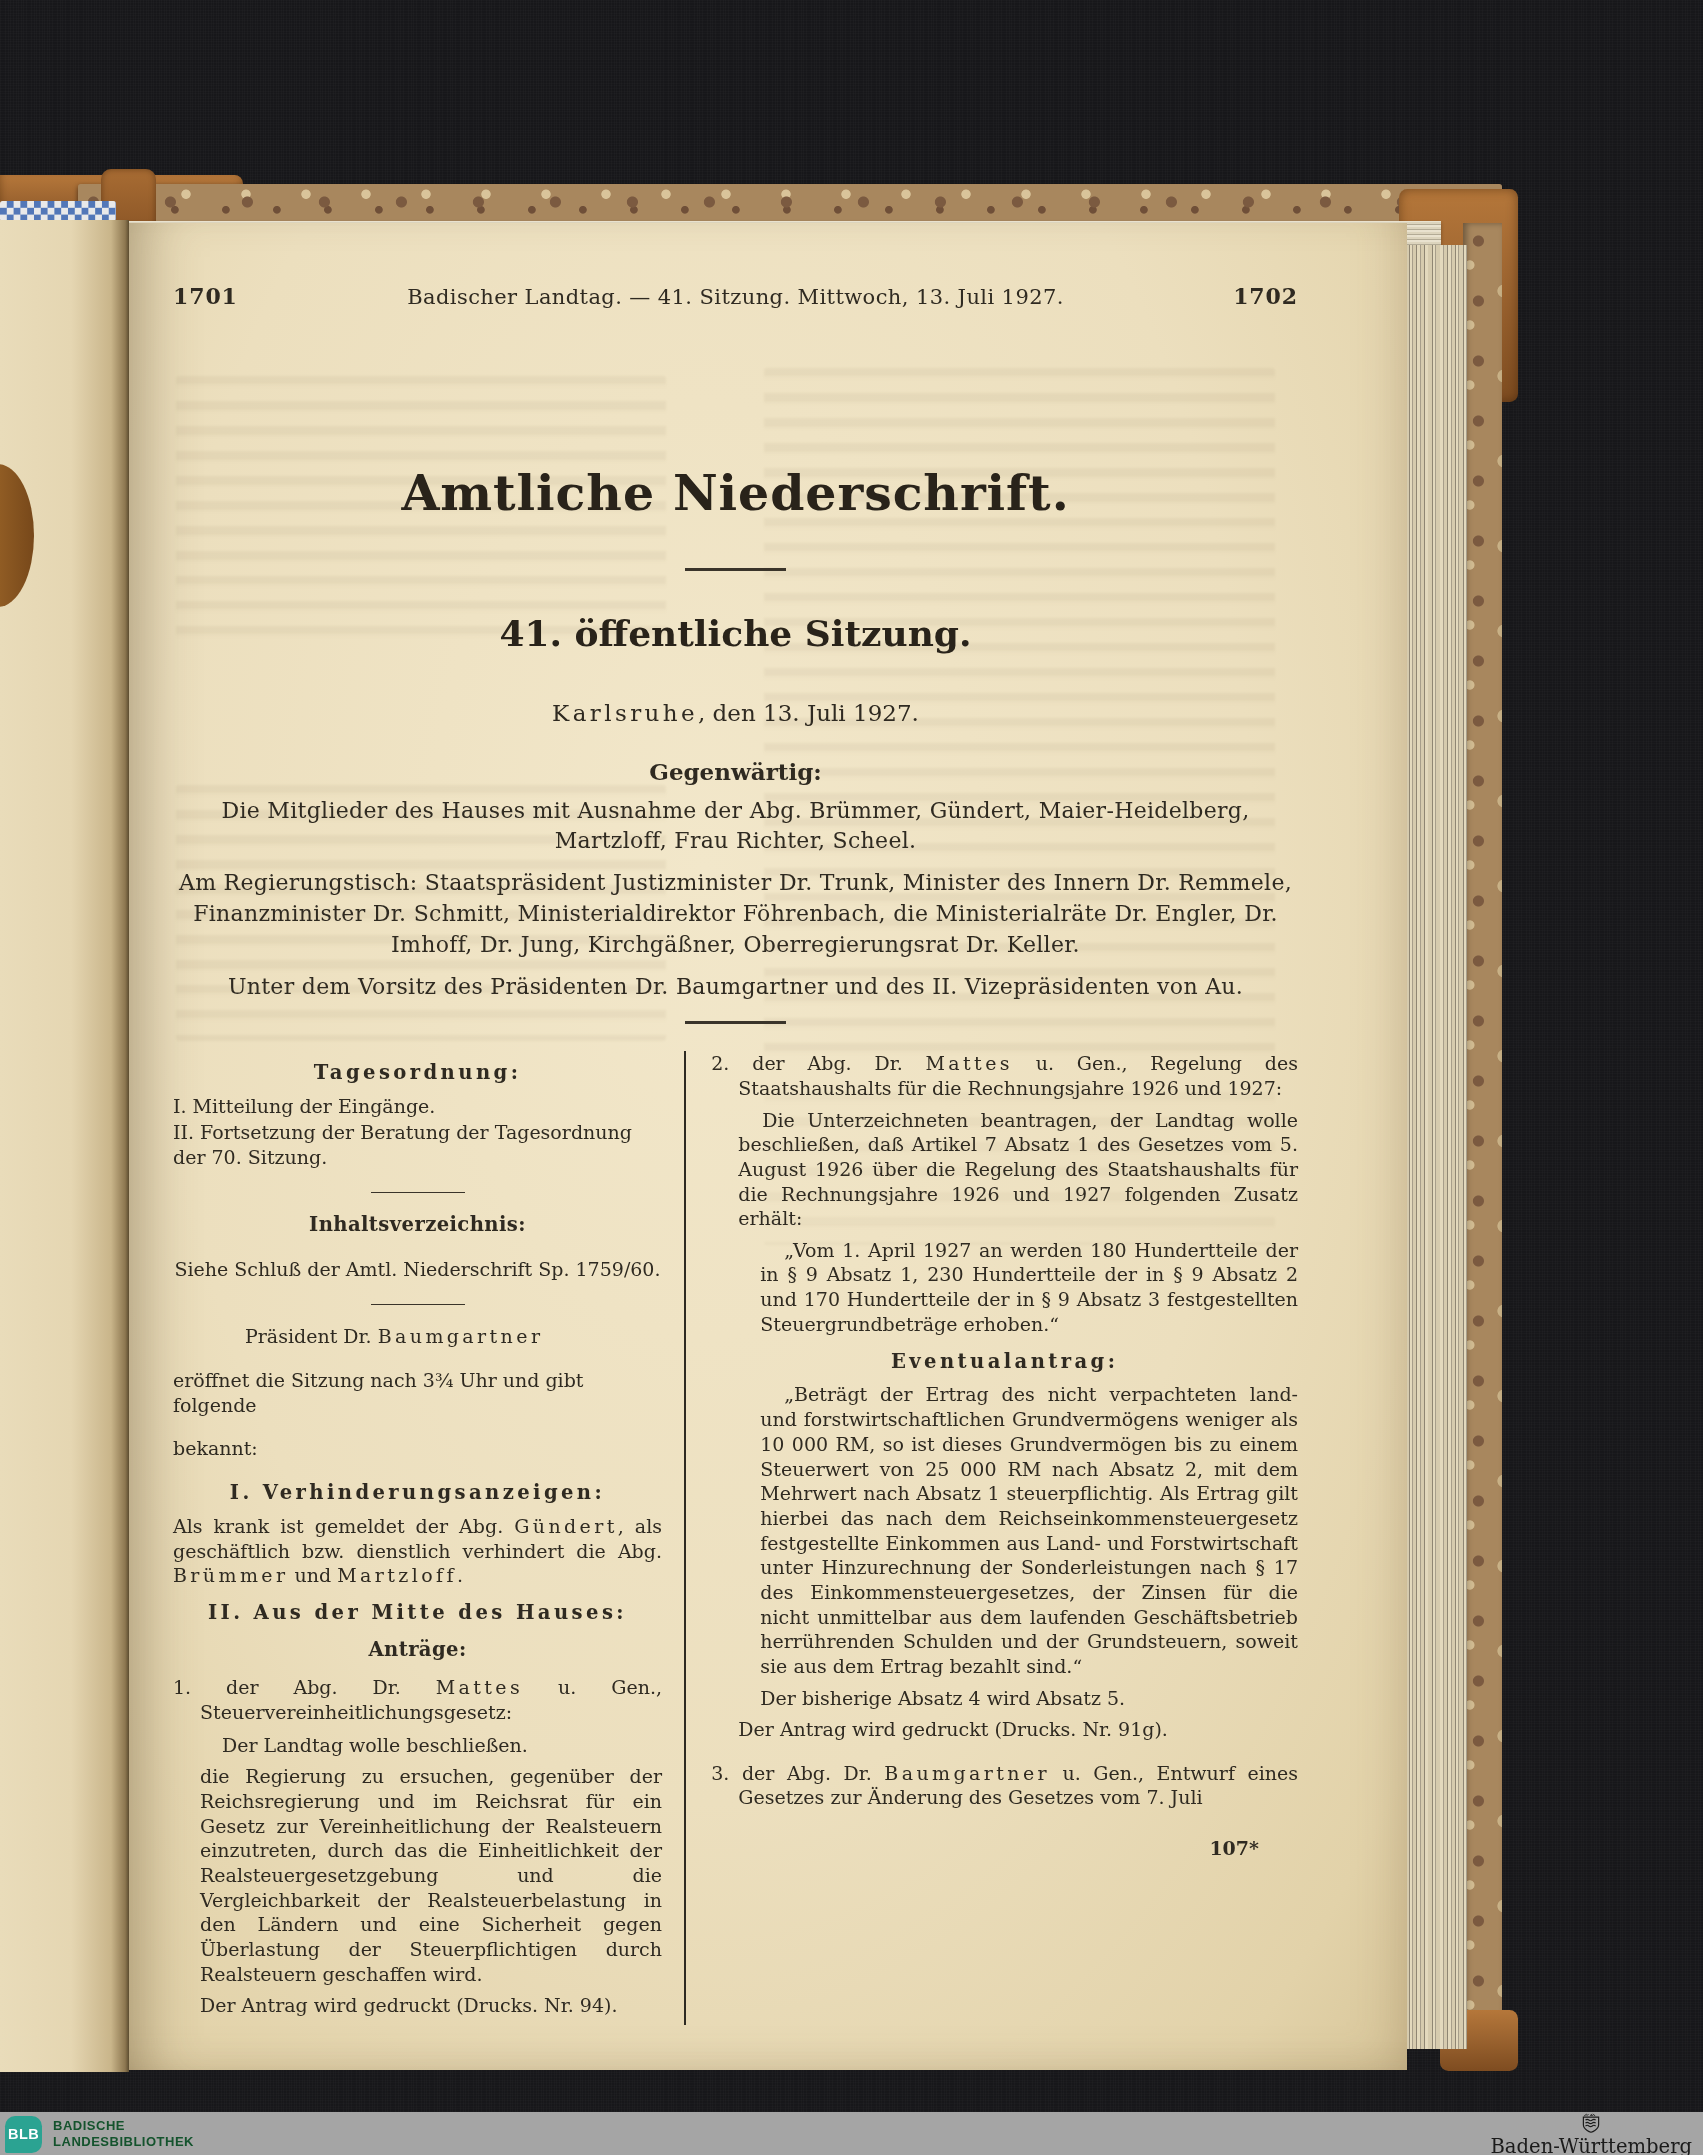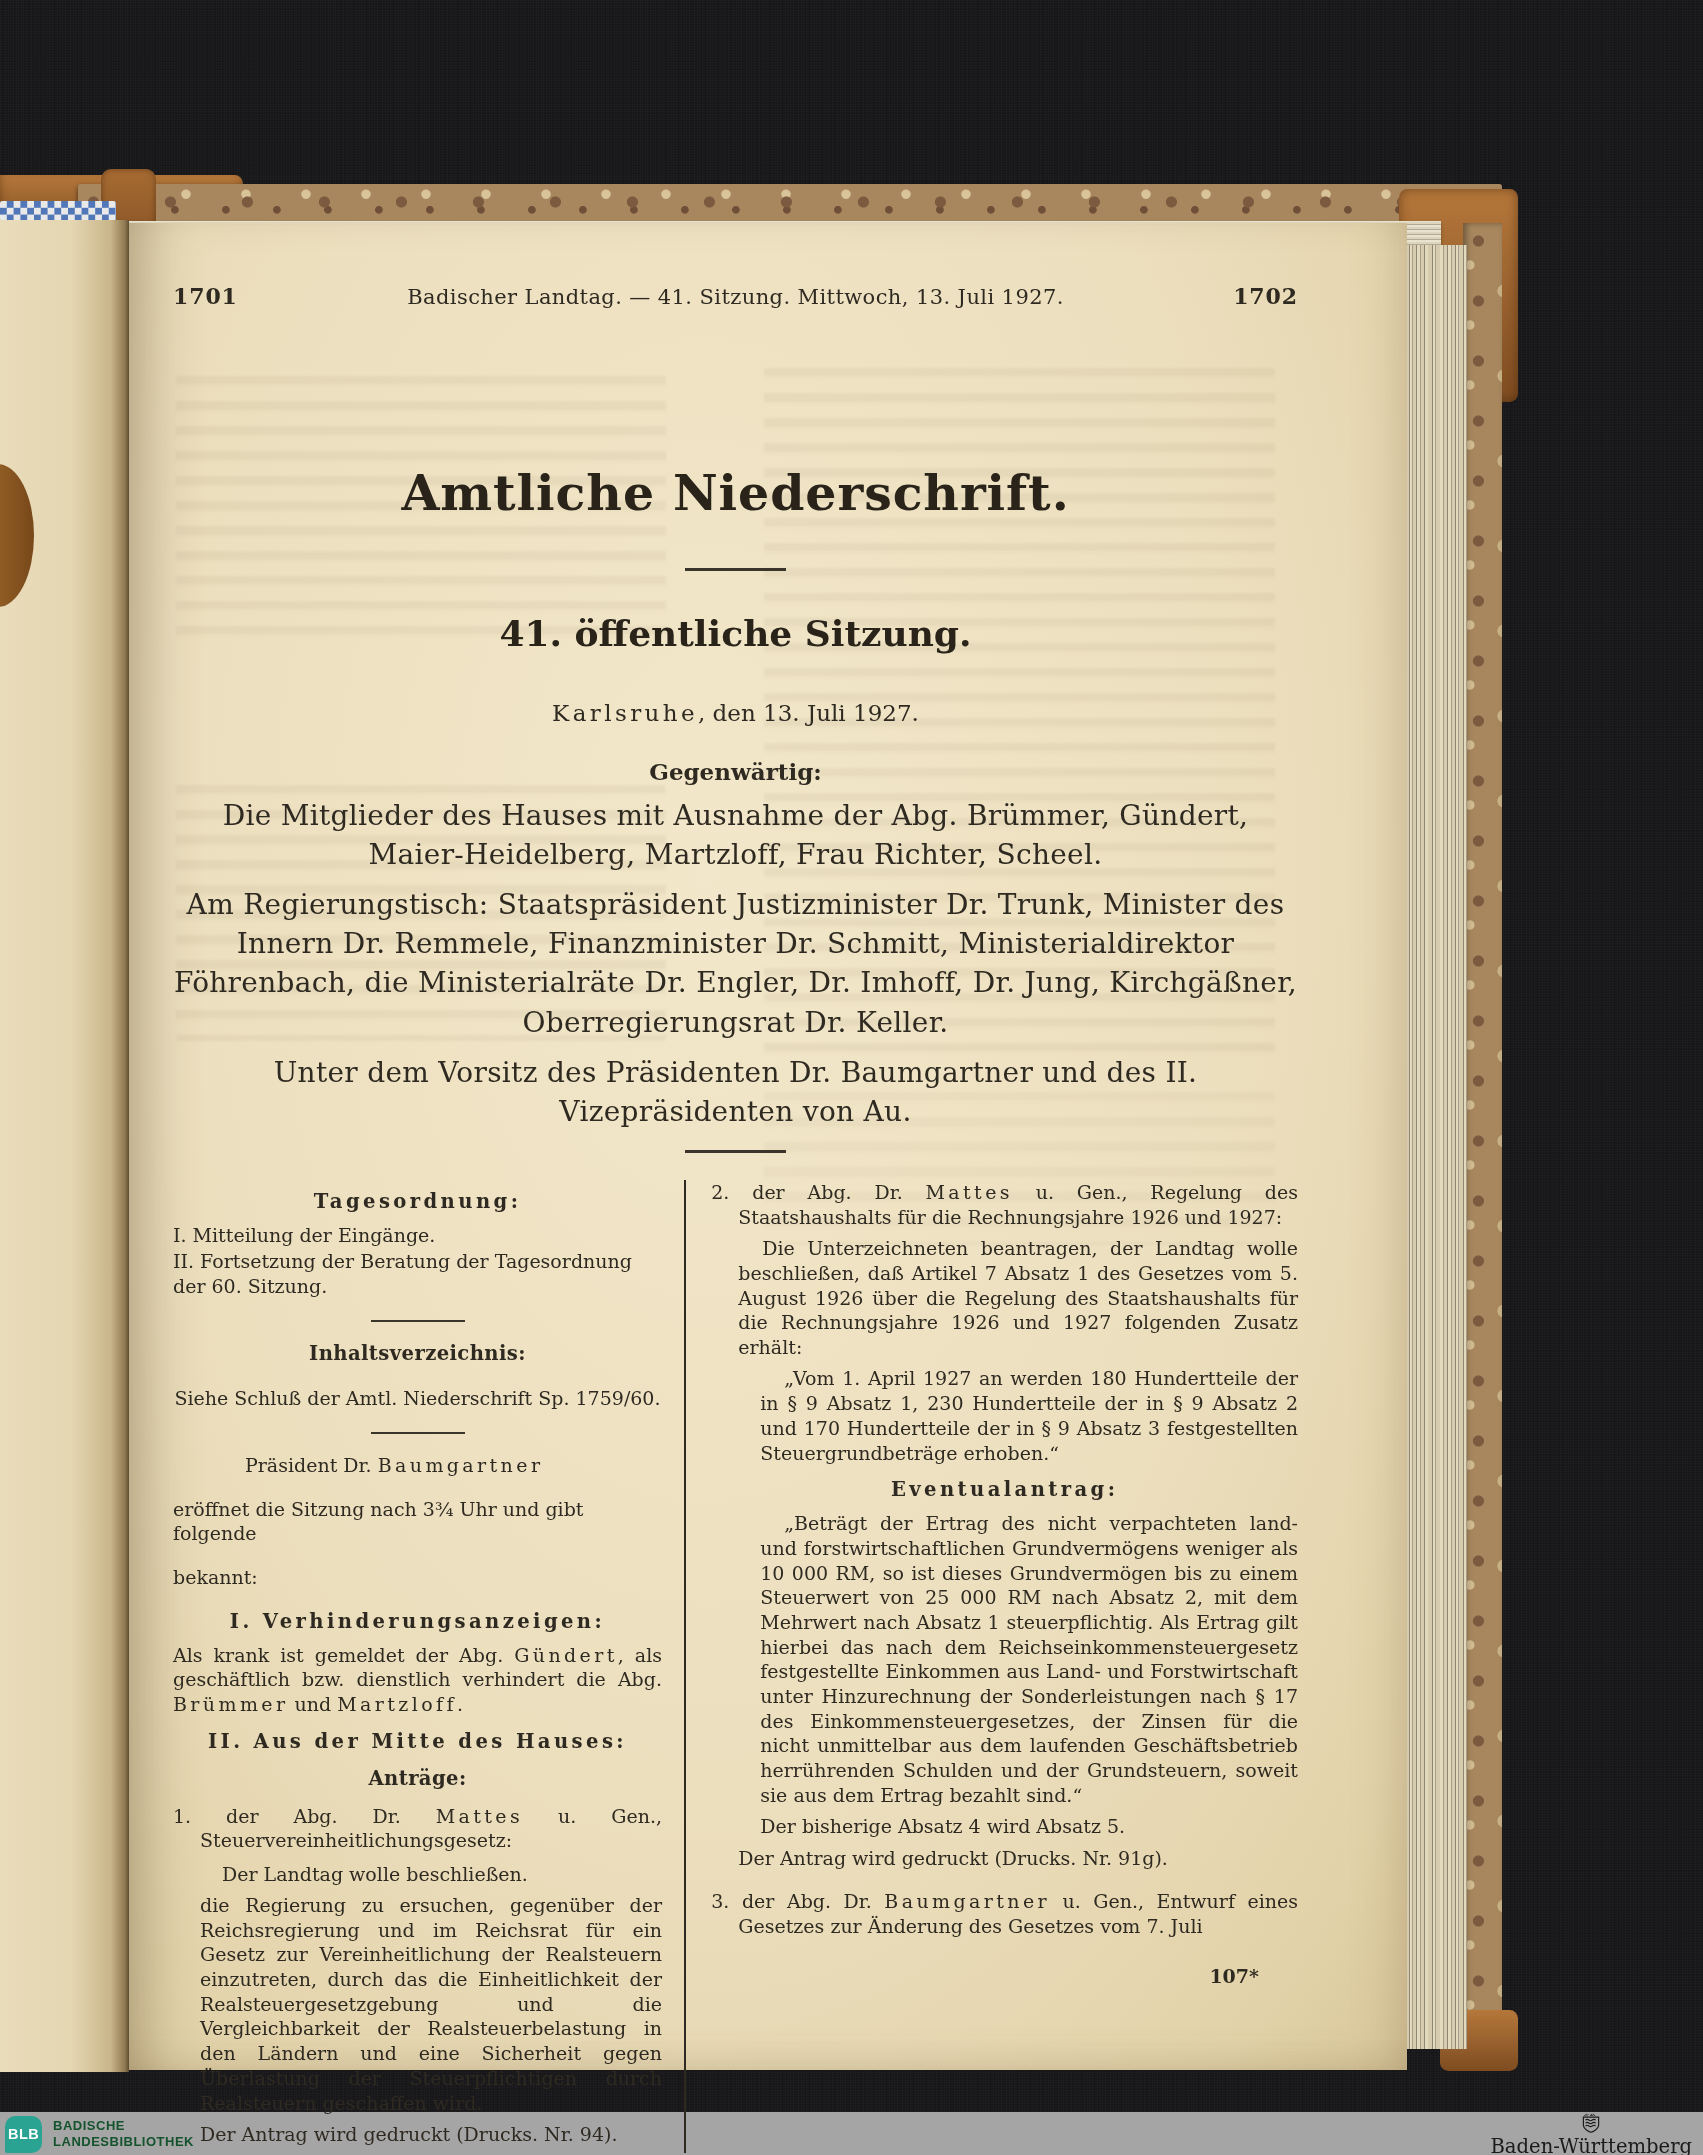--- a/index.html
+++ b/index.html
@@ -61,21 +61,21 @@
 
   .page-head{display:flex;justify-content:space-between;align-items:baseline;font-size:22px;}
   .pagenum{font-weight:700;letter-spacing:0.9px;}
   .running{flex:1;text-align:center;font-size:21px;letter-spacing:0.4px;}
 
   .main-title{margin:155px 0 0;text-align:center;font-size:49px;font-weight:700;letter-spacing:0.9px;color:#29231a;}
   .rule-short{width:101px;height:2.6px;background:#3a342a;margin:46px auto 0;}
   .session{margin:41px 0 0;text-align:center;font-size:36px;font-weight:700;color:#29231a;}
   .dateline{margin:46px 0 0;text-align:center;font-size:23px;}
   .present-label{margin:32px 0 0;text-align:center;font-size:23px;font-weight:700;}
-  .cline{margin:11px 0 0;text-align:center;font-size:28px;line-height:1.4;letter-spacing:0.3px;}
+  .cline{margin:11px 0 0;text-align:center;font-size:22px;line-height:1.4;letter-spacing:0.3px;}
   .rule2{margin-top:19px;}
 
   .columns{display:flex;margin-top:24px;font-size:19px;line-height:1.3;}
   .col{text-align:justify;}
   .col-left{width:511px;padding-right:22px;box-sizing:border-box;}
   .divider{width:1.7px;background:#2e2a22;margin-top:3.4px;}
   .col-right{flex:1;padding-left:25.6px;}
 
   .col-heading{text-align:center;font-weight:700;font-size:19.6px;margin:12px 0 8.5px;letter-spacing:3.4px;}
   .col-heading.plain{letter-spacing:0.4px;}
@@ -144,21 +144,21 @@
       <p class="cline">Die Mitglieder des Hauses mit Ausnahme der Abg. Brümmer, Gündert, Maier-Heidelberg, Martzloff, Frau Richter, Scheel.</p>
       <p class="cline">Am Regierungstisch: Staatspräsident Justizminister Dr. Trunk, Minister des Innern Dr. Remmele, Finanzminister Dr. Schmitt, Ministerialdirektor Föhrenbach, die Ministerialräte Dr. Engler, Dr. Imhoff, Dr. Jung, Kirchgäßner, Oberregierungsrat Dr. Keller.</p>
       <p class="cline">Unter dem Vorsitz des Präsidenten Dr. Baumgartner und des II. Vizepräsidenten von Au.</p>
       <div class="rule-short rule2"></div>
 
       <div class="columns">
         <div class="col col-left">
           <div class="col-heading">Tagesordnung:</div>
           <div>
               <div class="agenda-item">I. Mitteilung der Eingänge.</div>
-              <div class="agenda-item">II. Fortsetzung der Beratung der Tagesordnung der 60. Sitzung.</div>
+              <div class="agenda-item">II. Fortsetzung der Beratung der Tagesordnung der 70. Sitzung.</div>
             </div>
           <div class="rule-col"></div>
           <div class="col-heading plain">Inhaltsverzeichnis:</div>
           <p class="toc-text">Siehe Schluß der Amtl. Niederschrift Sp. 1759/60.</p>
           <div class="rule-col"></div>
 
           <p class="pres-line"><span>Präsident Dr. </span><span class="gesp">Baumgartner</span></p>
           <p class="open-line">eröffnet die Sitzung nach 3¾ Uhr und gibt folgende</p>
           <p class="known">bekannt:</p>
 

